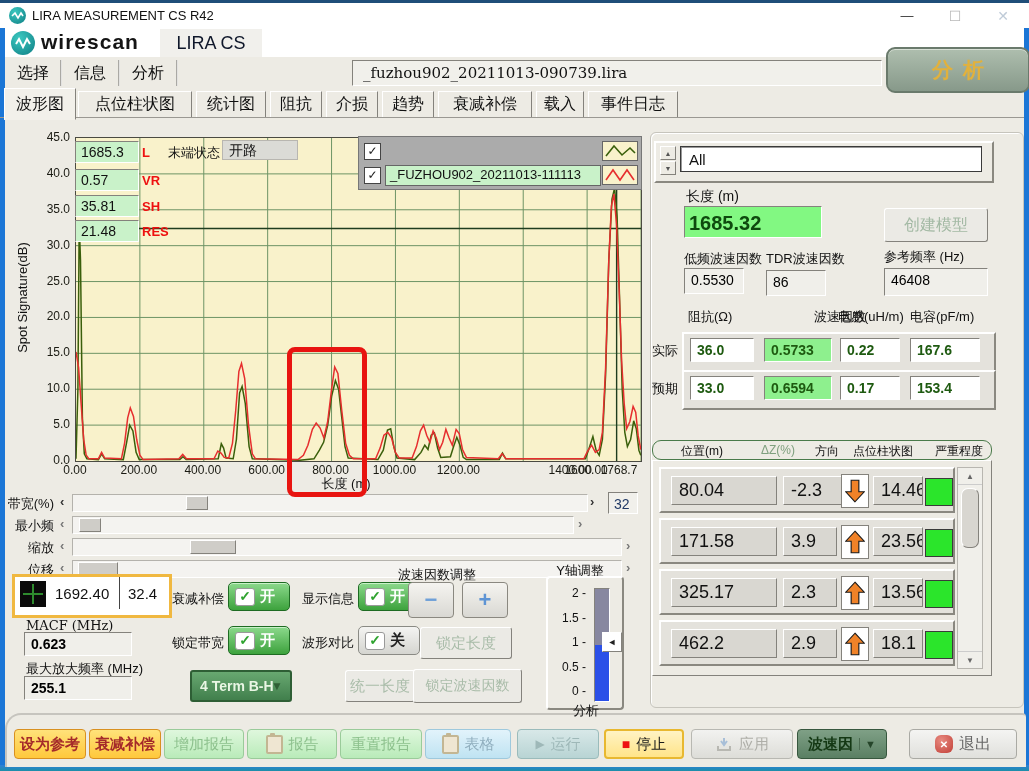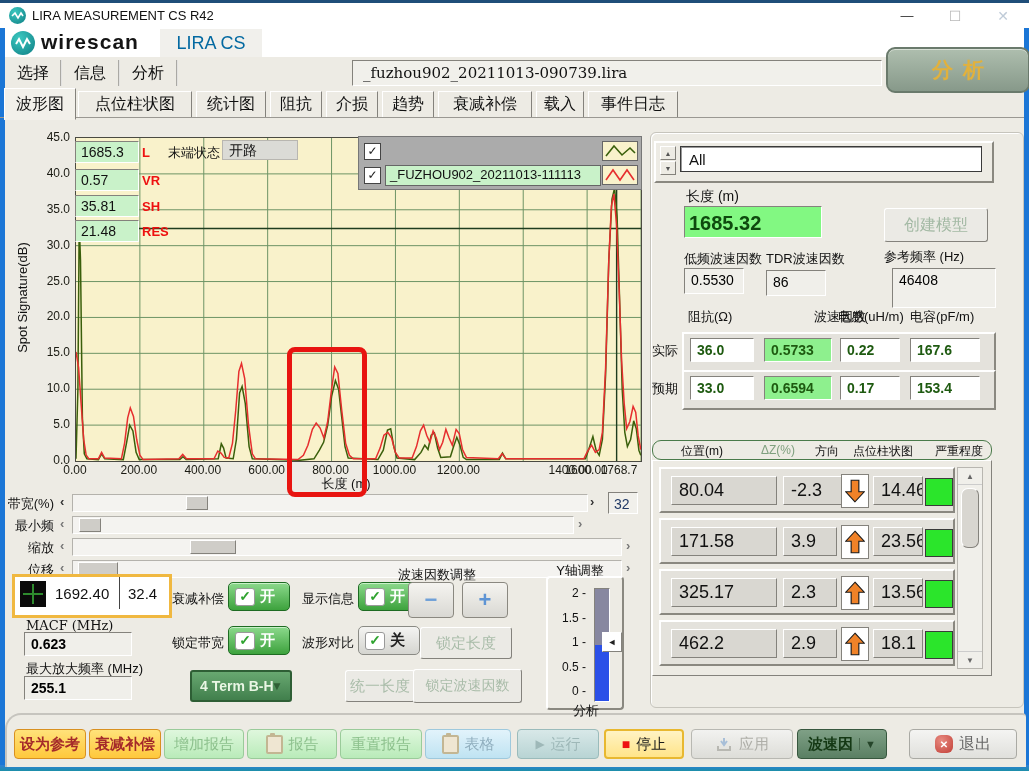--- a/index.html
+++ b/index.html
@@ -120,21 +120,21 @@
     <span class="abs ctr" style="left:986px;top:2px;width:34px;height:21px;color:#BFCBD8;font-size:14px;">✕</span>
   </div>
 
   <div class="brandbar">
     <span class="abs" style="left:6px;top:3px;width:24px;height:24px;border-radius:50%;background:radial-gradient(circle at 35% 30%,#3CC8C0,#0E7E84);">
       <svg width="24" height="24" viewBox="0 0 24 24">
           <polyline points="5,13 8,8 12,16 16,8 19,13" fill="none" stroke="#FFF" stroke-width="2"></polyline>
         </svg>
     </span>
     <span class="abs" style="left:36px;top:2px;font-size:21px;font-weight:bold;letter-spacing:1px;color:#141414;">wirescan</span>
-    <span class="abs ctr" style="left:155px;top:1px;width:102px;height:28px;background:#F1F0EC;color:#0369a1;font-size:18px;">LIRA CS</span>
+    <span class="abs ctr" style="left:155px;top:1px;width:102px;height:28px;background:#F1F0EC;color:#0f172a;font-size:18px;">LIRA CS</span>
   </div>
 
   <div class="tab1" style="left:8px;width:50px;">选择</div>
   <div class="tabsep" style="left:60px;"></div>
   <div class="tab1" style="left:65px;width:50px;">信息</div>
   <div class="tabsep" style="left:118px;"></div>
   <div class="tab1" style="left:123px;width:50px;">分析</div>
   <div class="tabsep" style="left:176px;"></div>
 
   <div class="abs sunken" style="left:352px;top:60px;width:528px;height:24px;background:#F1F0EB;">
@@ -350,21 +350,21 @@
 
   <div class="ctl-lab" style="left:686px;top:188px;font-size:14px;">长度 (m)</div>
   <div class="abs sunken" style="left:684px;top:206px;width:138px;height:32px;background:#82F882;font-size:20px;font-weight:bold;color:#0E4A0E;padding:5px 0 0 4px;box-sizing:border-box;">1685.32</div>
   <div class="abs raised ctr" style="left:884px;top:208px;width:102px;height:32px;background:#EBEAE5;color:#A3B9A4;font-size:16px;border-radius:3px;">创建模型</div>
 
   <div class="ctl-lab" style="left:684px;top:250px;">低频波速因数</div>
   <div class="ctl-lab" style="left:766px;top:250px;">TDR波速因数</div>
   <div class="ctl-lab" style="left:884px;top:248px;">参考频率 (Hz)</div>
   <div class="abs field" style="left:684px;top:268px;width:60px;height:26px;font-weight:normal;">0.5530</div>
   <div class="abs field" style="left:766px;top:270px;width:60px;height:26px;font-weight:normal;">86</div>
-  <div class="abs field" style="left:884px;top:268px;width:104px;height:40px;font-weight:normal;margin-left:8px;">46408</div>
+  <div class="abs field" style="left:884px;top:268px;width:104px;height:28px;font-weight:normal;">46408</div>
 
   <div class="ctl-lab" style="left:688px;top:308px;">阻抗(Ω)</div>
   <div class="ctl-lab" style="left:766px;top:308px;margin-left:48px;">波速因数</div>
   <div class="ctl-lab" style="left:838px;top:308px;">电感(uH/m)</div>
   <div class="ctl-lab" style="left:910px;top:308px;">电容(pF/m)</div>
 
   <div class="ctl-lab" style="left:652px;top:342px;">实际</div>
   <div class="abs raised2" style="left:682px;top:332px;width:310px;height:36px;background:#E4E2DC;">
     <span class="tcell" style="left:6px;top:4px;width:64px;">36.0</span>
     <span class="tcell green" style="left:80px;top:4px;width:68px;">0.5733</span>

